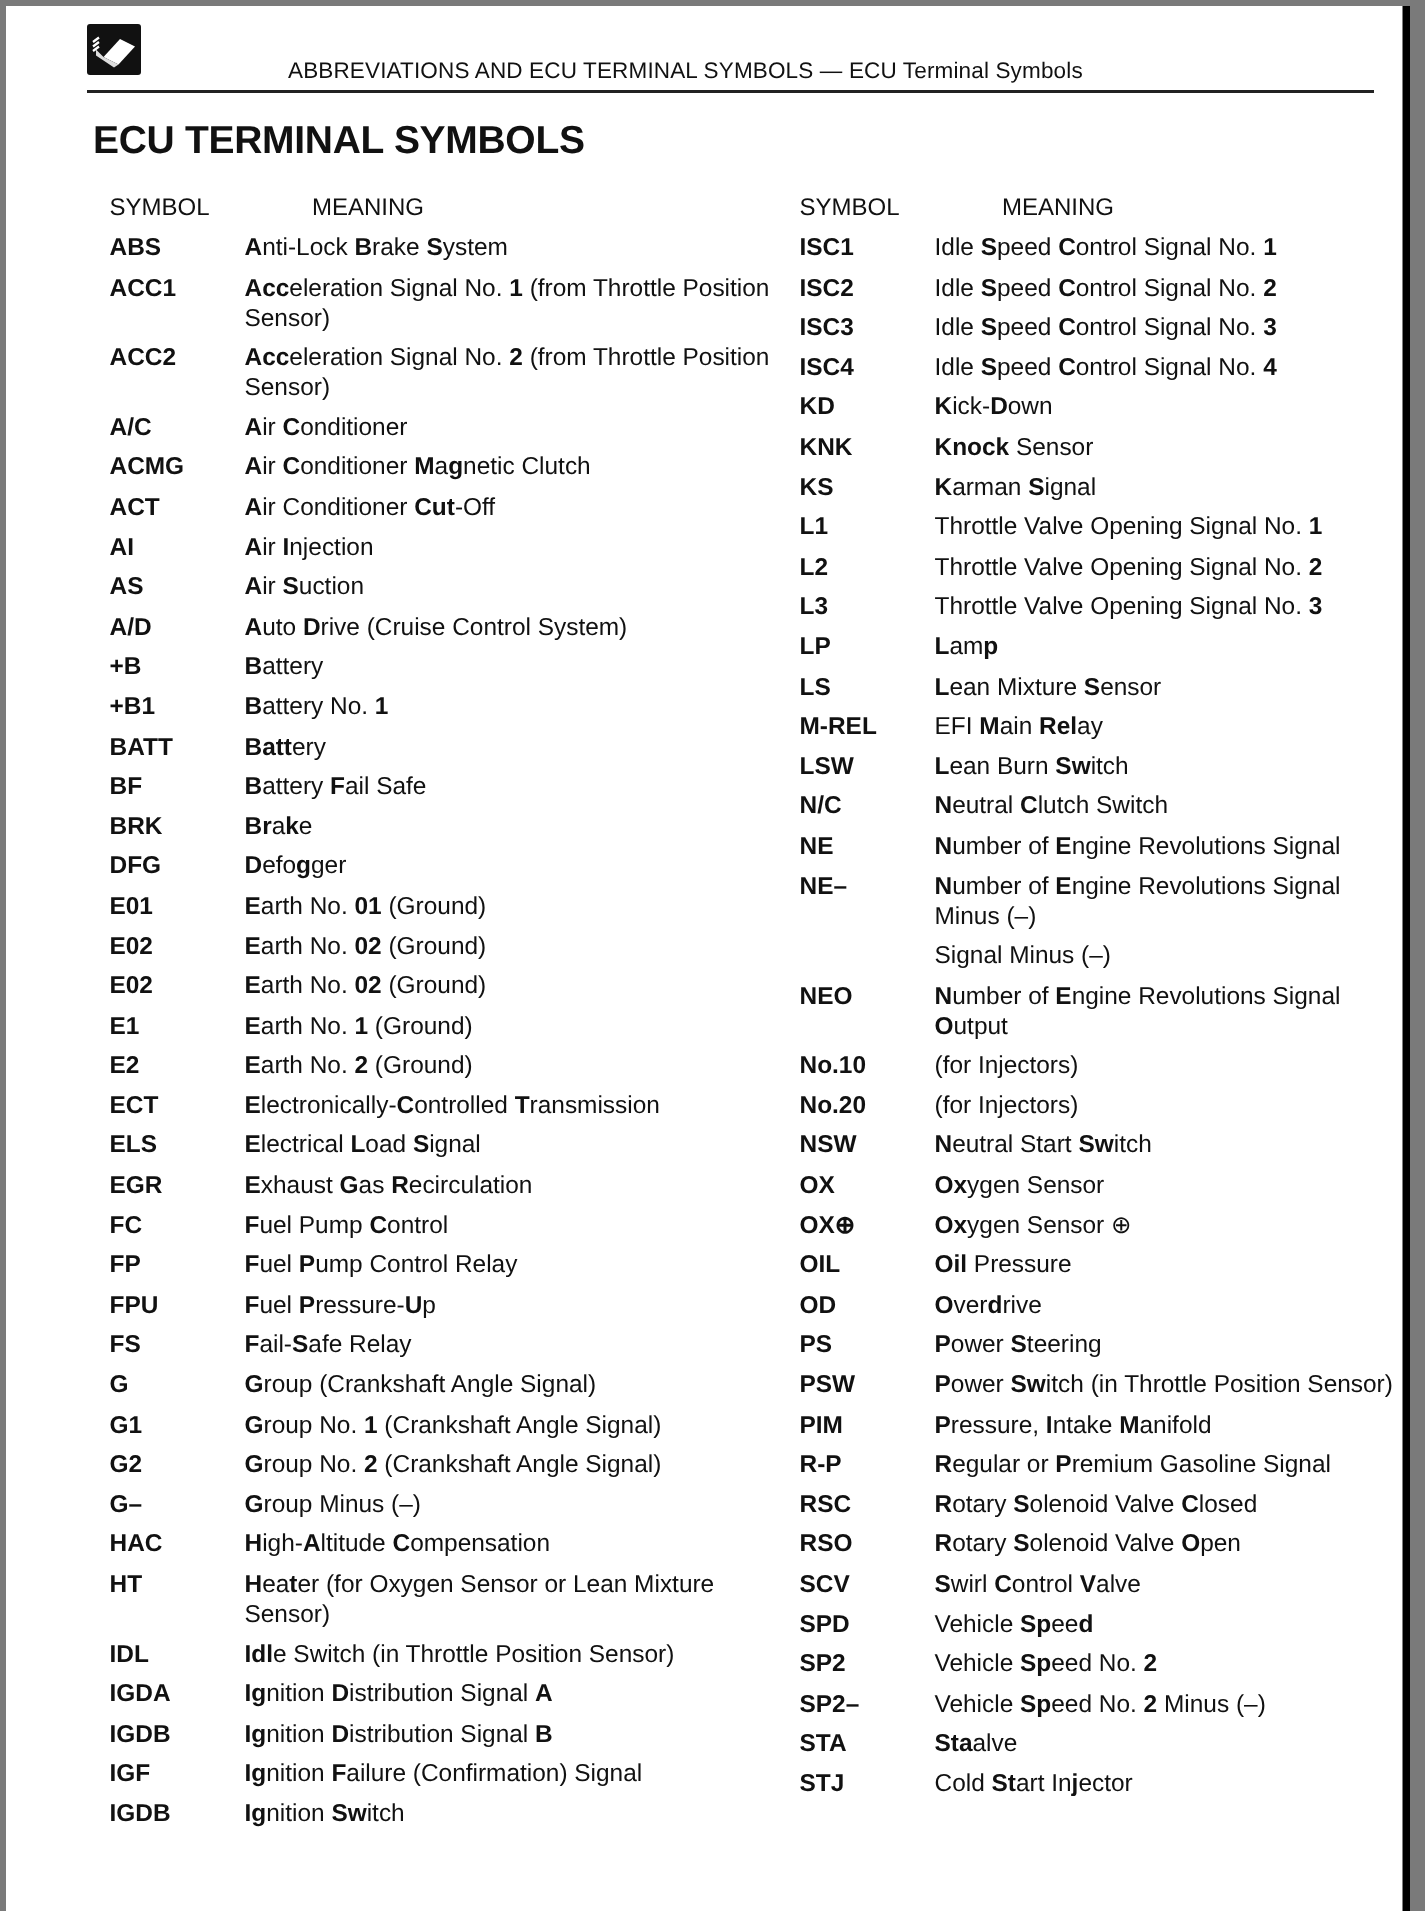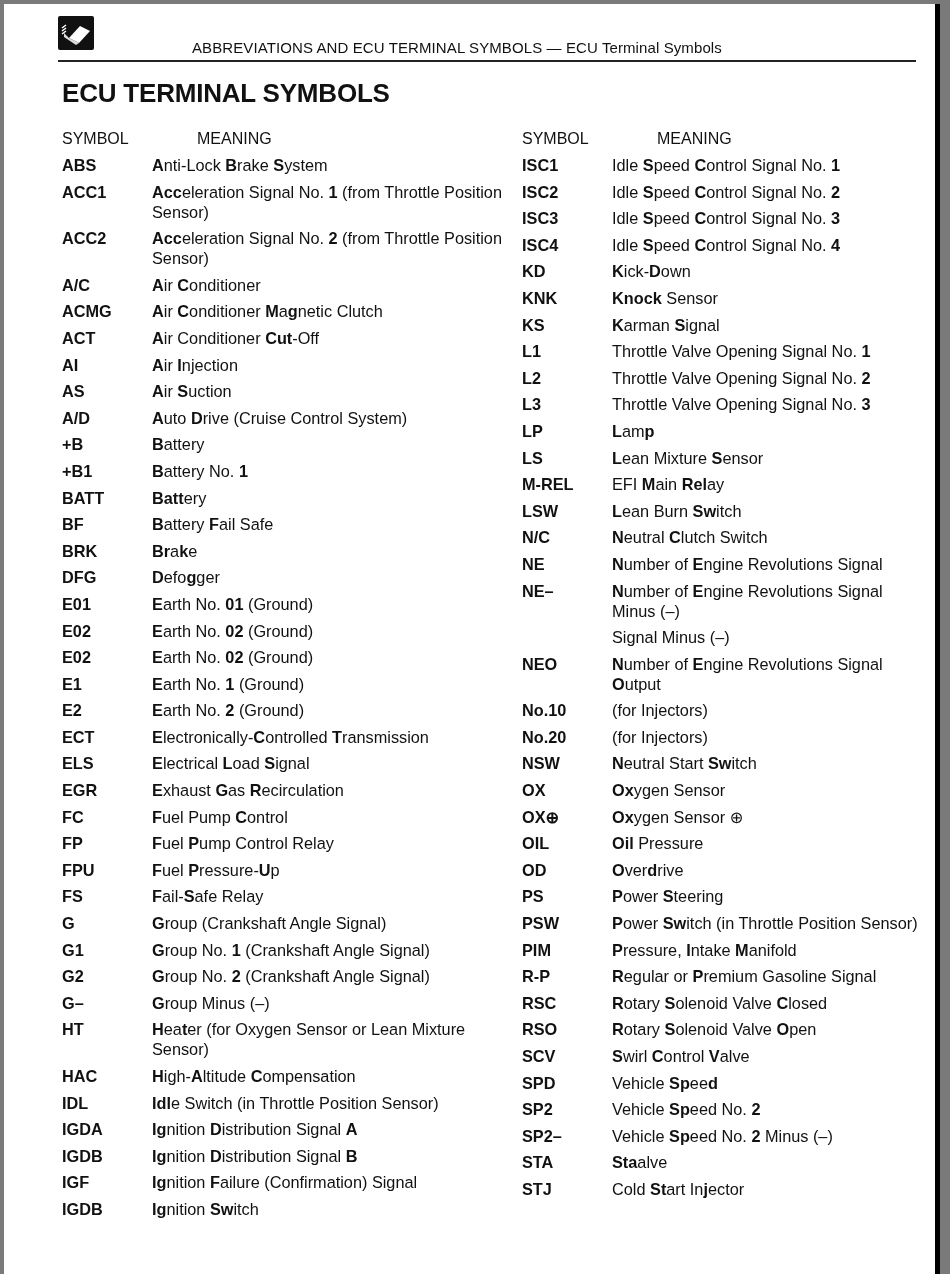--- a/index.html
+++ b/index.html
@@ -27,21 +27,21 @@
     font-size: 15px; letter-spacing: 0.1px; white-space: nowrap;
   }
   .running-head .rh-main { font-weight: normal; }
   .header-rule {
     position: absolute; left: 54px; top: 56px; width: 858px; height: 2px; background: #222;
   }
   .section-title {
     position: absolute; left: 58px; top: 74px;
     font-size: 26px; font-weight: bold; letter-spacing: -0.2px;
   }
-  .col { position: absolute; top: 122px; }
+  .col { position: absolute; top: 122px; margin-left: 11px; }
   .col.left { left: 58px; width: 440px; }
   .col.right { left: 518px; width: 400px; }
   .col-head { display: flex; font-size: 16px; height: 26px; align-items: center; }
   .col-head .h-sym { width: 90px; }
   .col-head .h-mean { padding-left: 45px; }
   .row { display: flex; font-size: 16.3px; line-height: 20px; padding: 3px 0 3.6px 0; }
   .row .sym { width: 90px; flex: none; font-weight: bold; }
   .row .mean { flex: 1; }
   .row .mean b { font-weight: bold; }
   .row.cont .sym { visibility: hidden; }
@@ -188,26 +188,26 @@
         </div>
         <div class="row">
           <span class="sym">G2</span>
           <span class="mean"><b>G</b><span>roup No. </span><b>2</b><span> (Crankshaft Angle Signal)</span></span>
         </div>
         <div class="row">
           <span class="sym">G–</span>
           <span class="mean"><b>G</b><span>roup Minus (–)</span></span>
         </div>
         <div class="row">
+          <span class="sym">HAC</span>
+          <span class="mean"><b>H</b><span>igh-</span><b>A</b><span>ltitude </span><b>C</b><span>ompensation</span></span>
+        </div>
+        <div class="row">
           <span class="sym">HT</span>
           <span class="mean"><b>H</b><span>ea</span><b>t</b><span>er (for Oxygen Sensor or Lean Mixture Sensor)</span></span>
-        </div>
-        <div class="row">
-          <span class="sym">HAC</span>
-          <span class="mean"><b>H</b><span>igh-</span><b>A</b><span>ltitude </span><b>C</b><span>ompensation</span></span>
         </div>
         <div class="row">
           <span class="sym">IDL</span>
           <span class="mean"><b>Idl</b><span>e Switch (in Throttle Position Sensor)</span></span>
         </div>
         <div class="row">
           <span class="sym">IGDA</span>
           <span class="mean"><b>Ig</b><span>nition </span><b>D</b><span>istribution Signal </span><b>A</b></span>
         </div>
         <div class="row">

